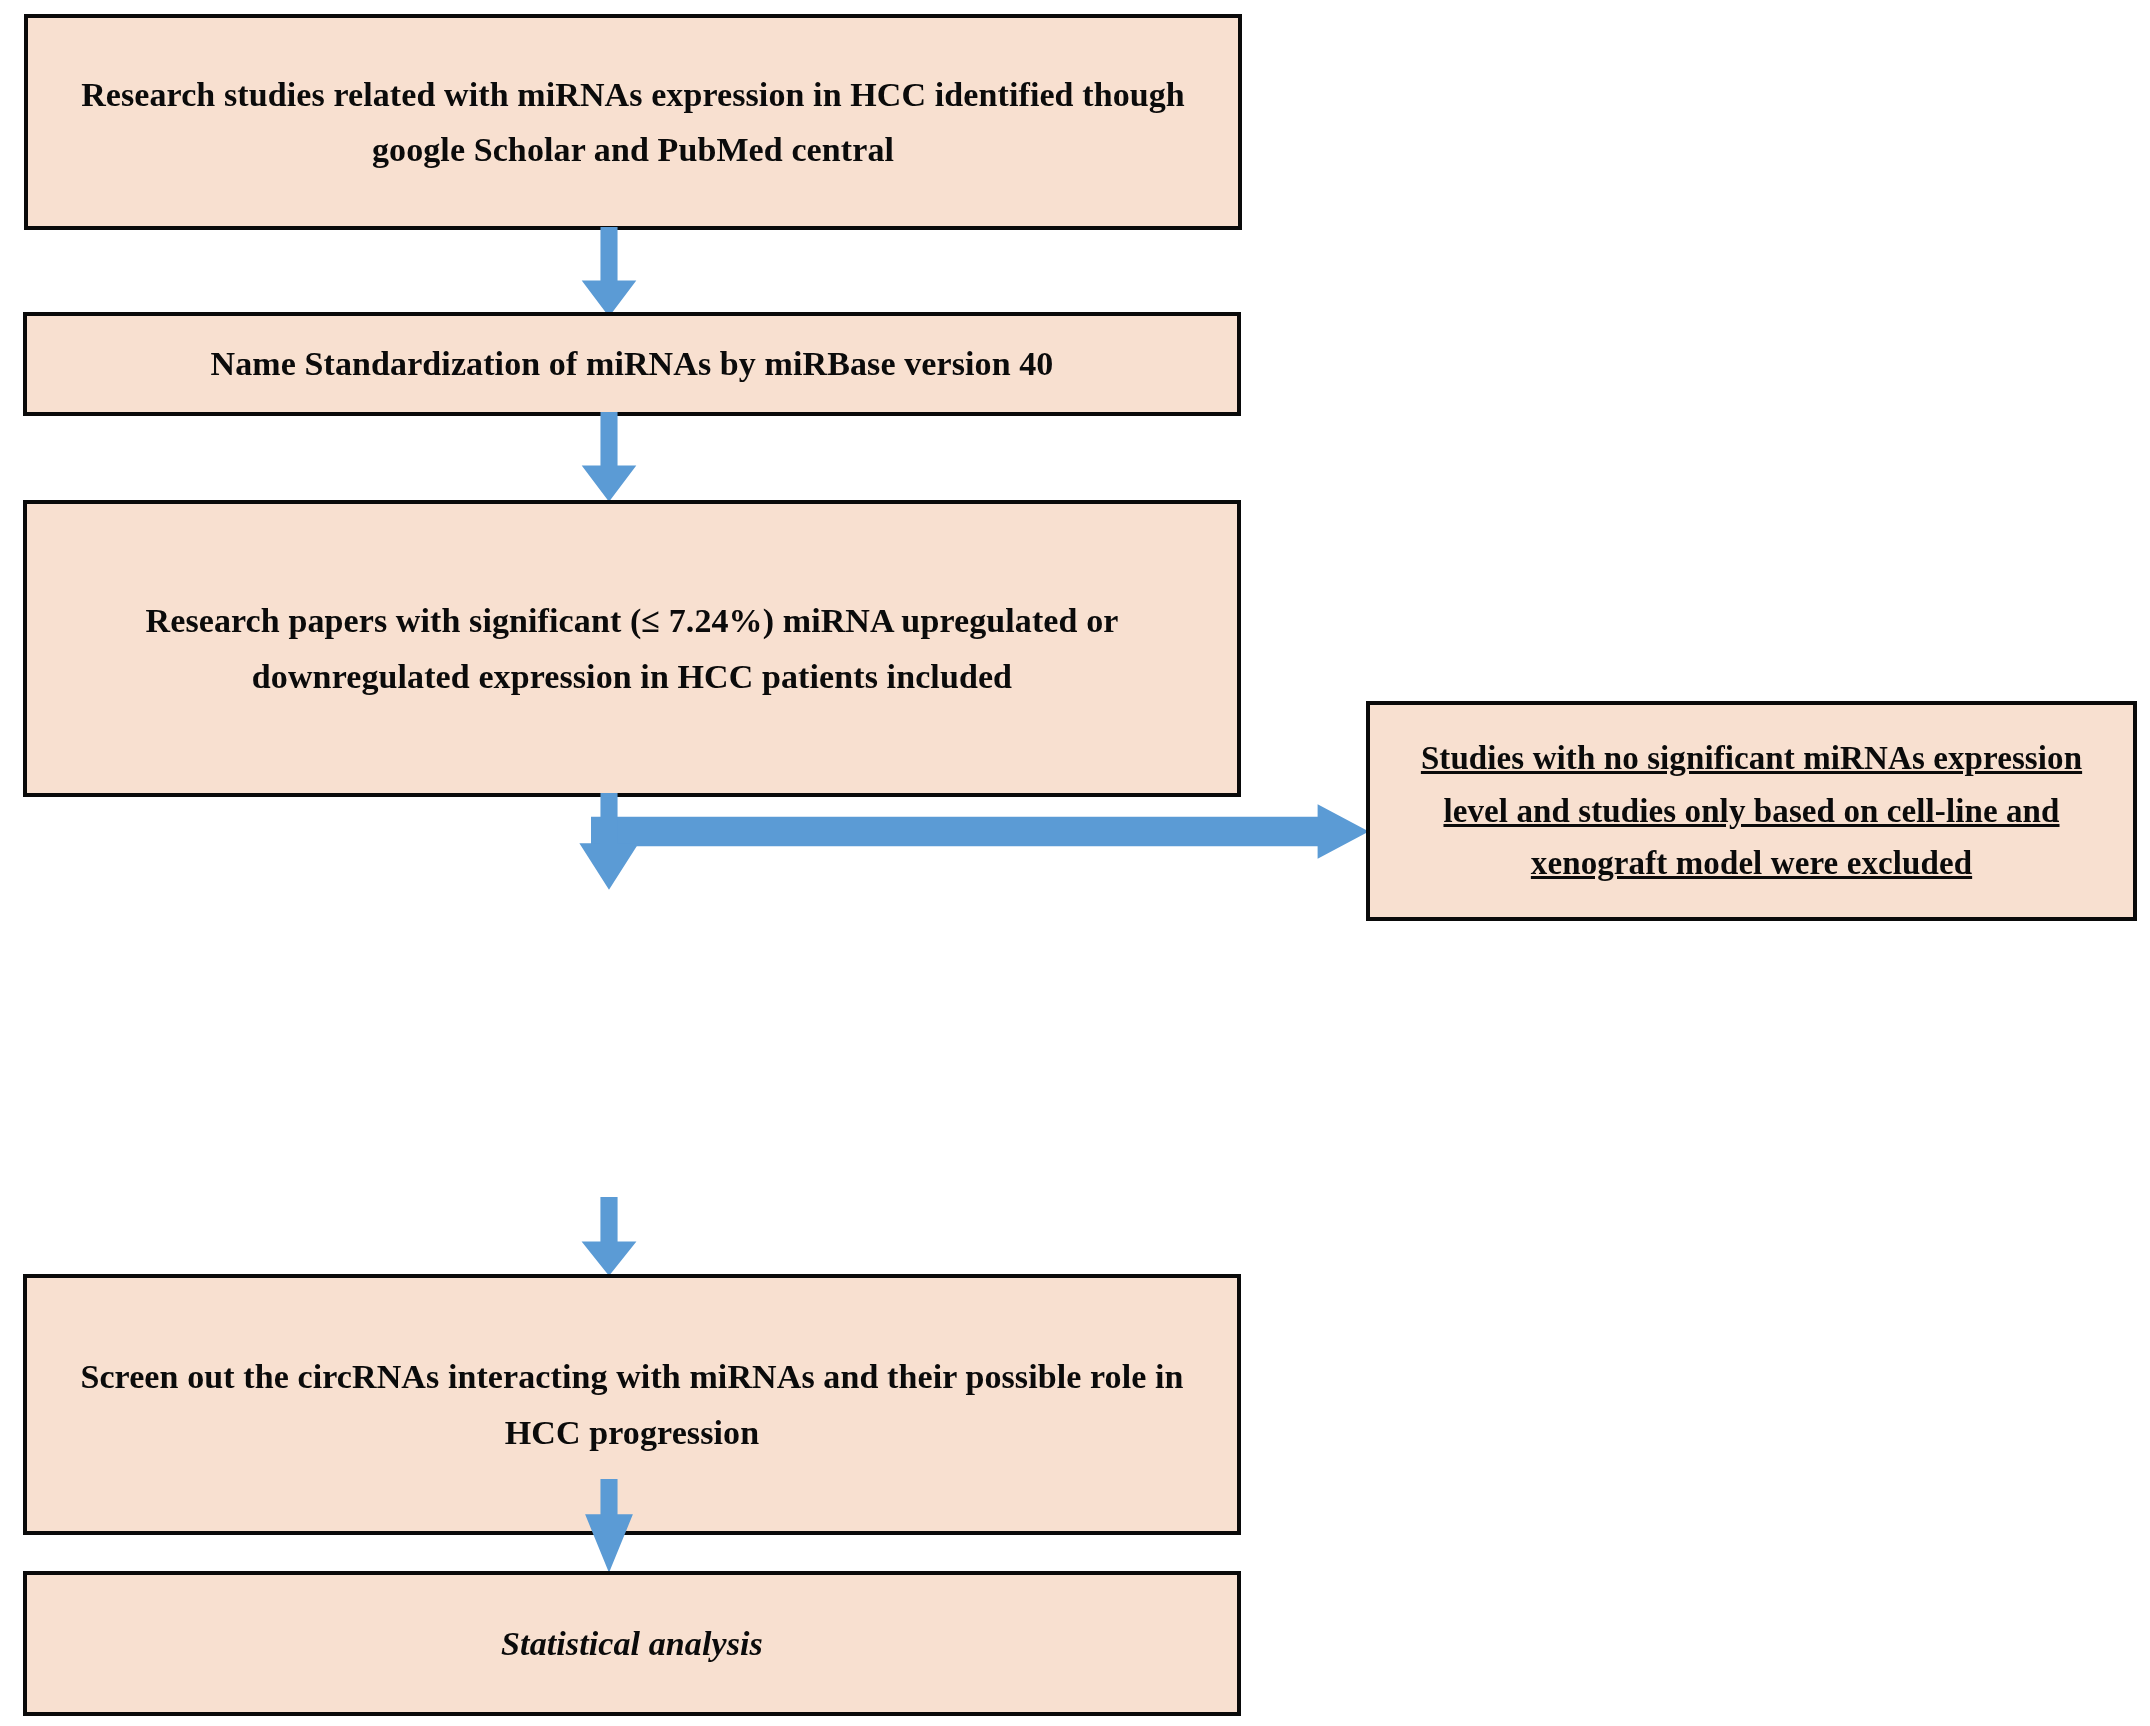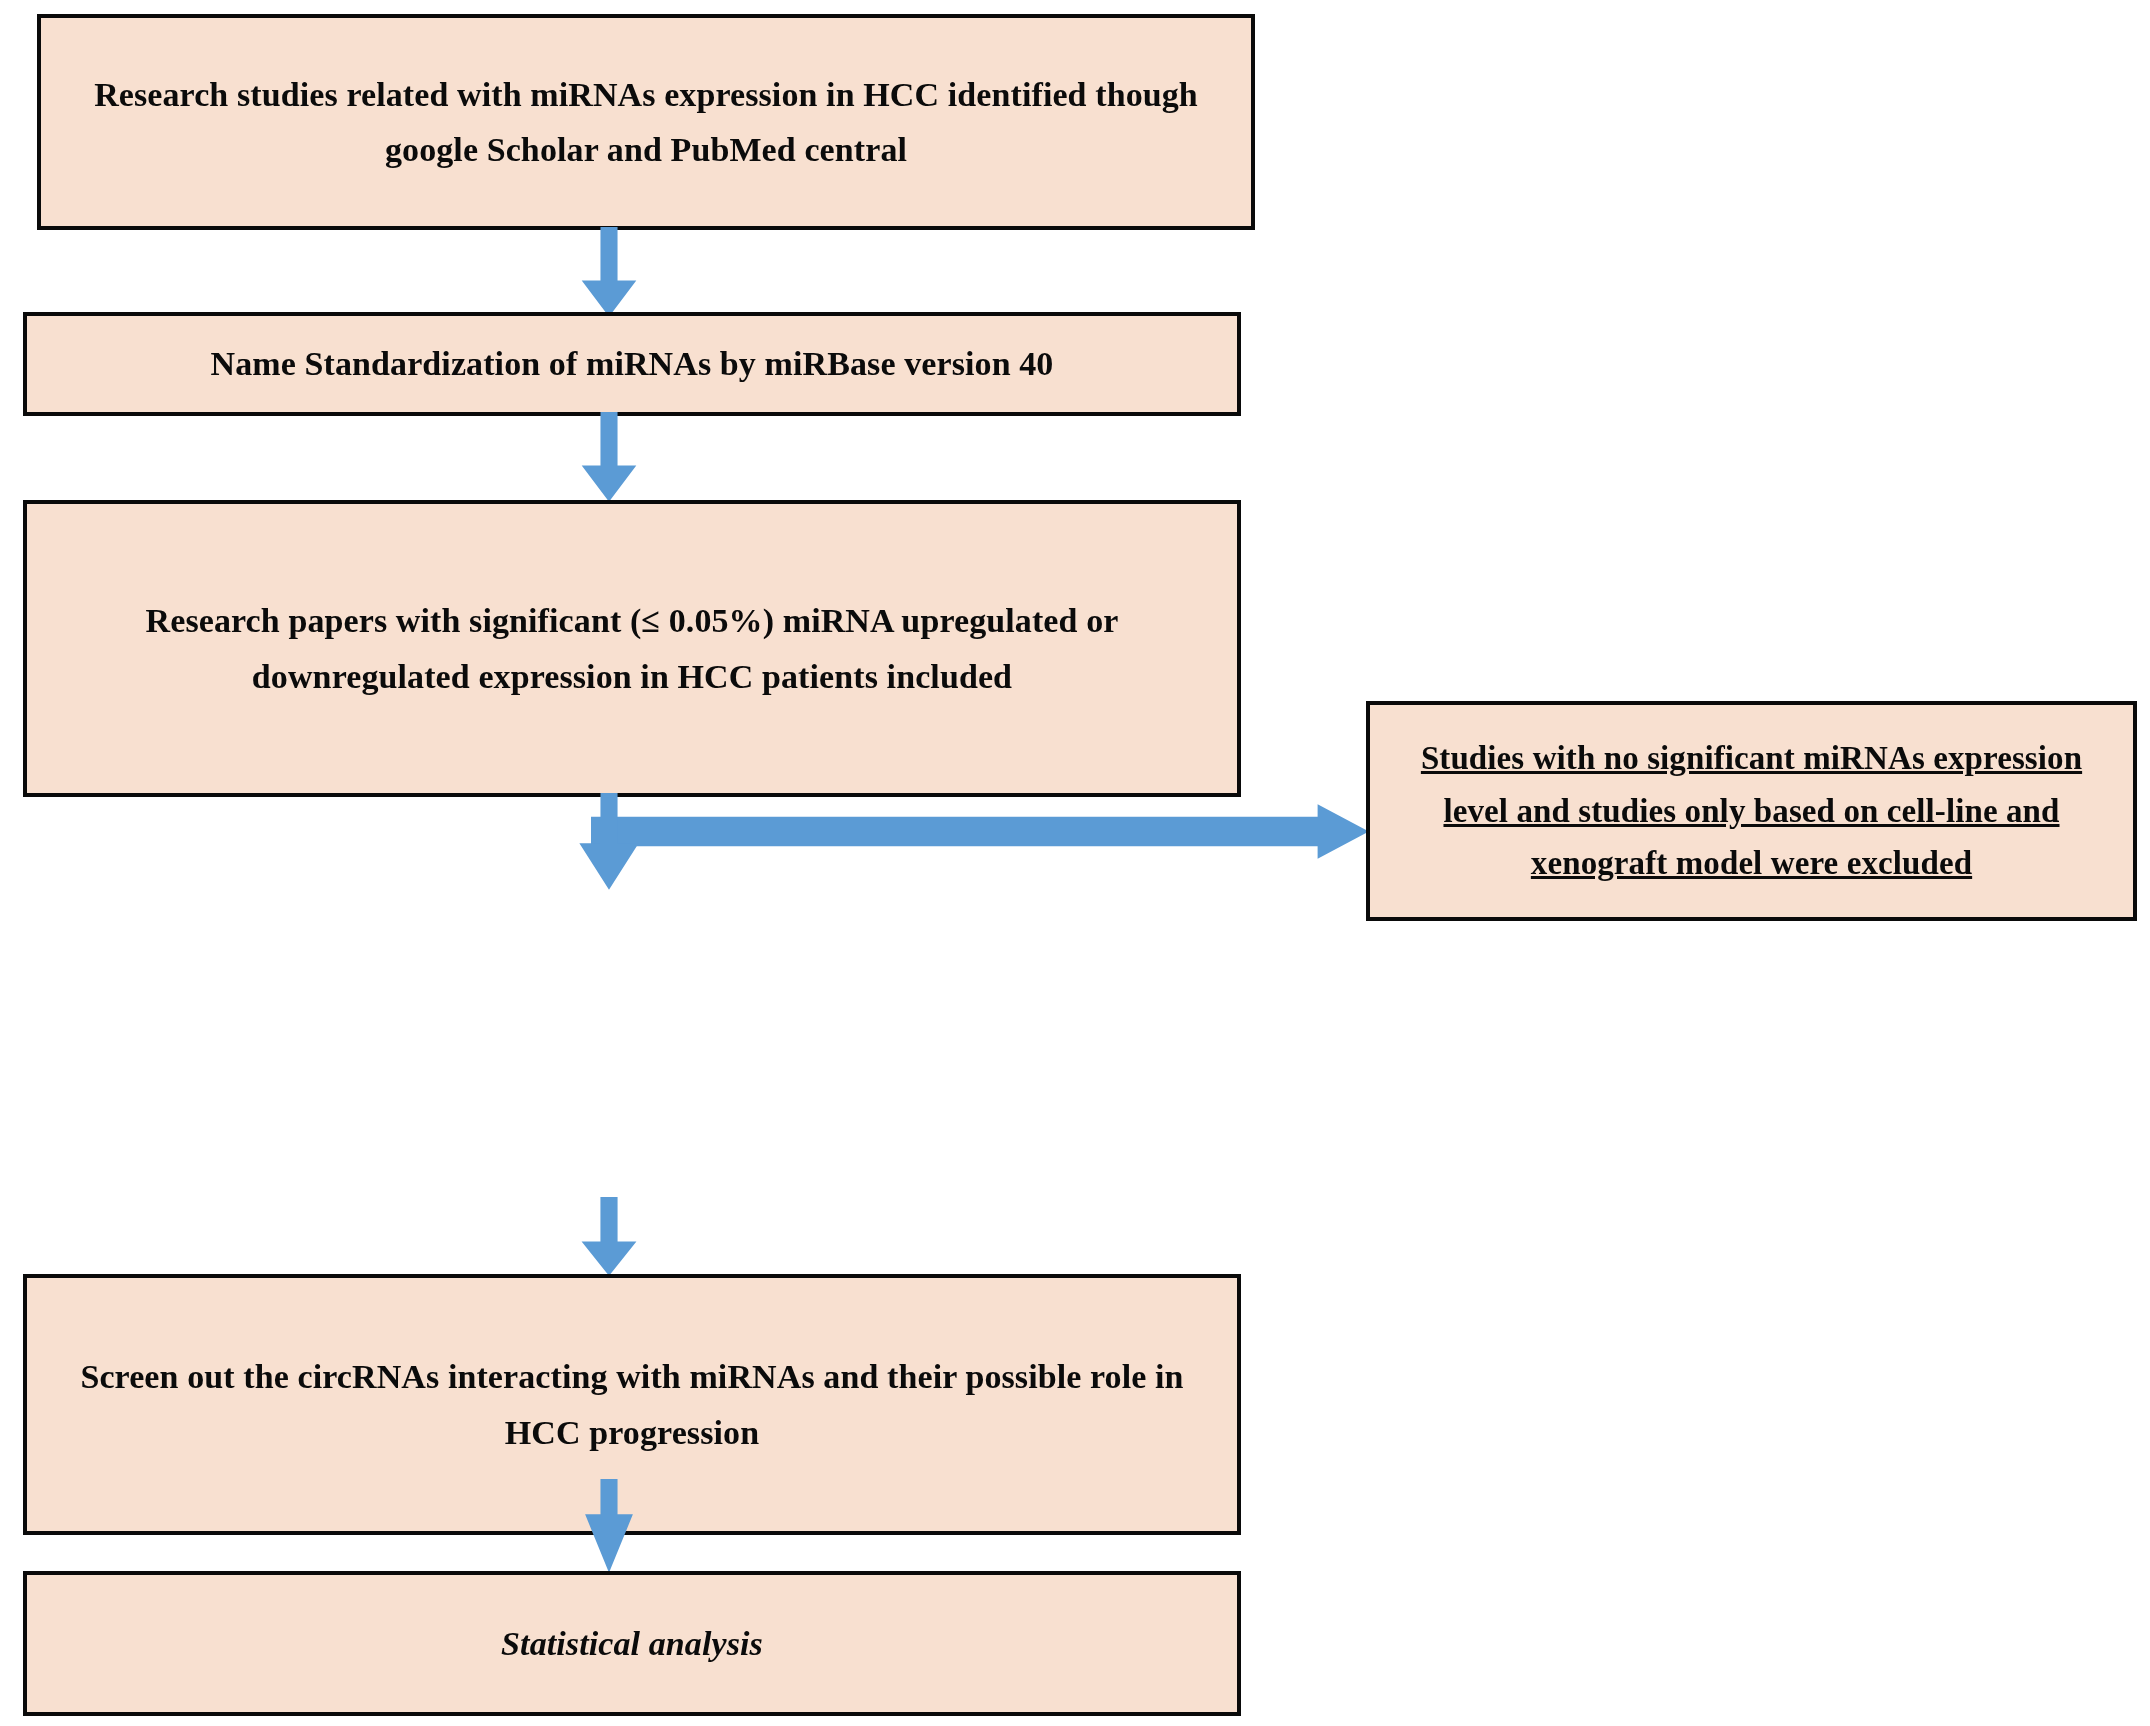--- a/index.html
+++ b/index.html
@@ -30,21 +30,21 @@
     width:100%;
     padding:0 26px;
     font-weight:bold;
     color:#0b0b0b;
     font-size:34px;
     line-height:1.62;
     letter-spacing:0.1px;
     white-space:pre-line;
   }
   
-  #node-1{left:37px;  top:14.2px;   width:1218px; height:216px;}
+  #node-1{left:24px;  top:14.2px;   width:1218px; height:216px;}
   #node-2{left:23px;  top:312px;  width:1218px; height:104px;}
   #node-3{left:23px;  top:500px;  width:1218px; height:297px;}
   #node-4{left:23px;  top:888px; width:1218px; height:313px;}
   #node-5{left:23px;  top:1274px; width:1218px; height:261px;}
   #node-6{left:23px;  top:1571px; width:1218px; height:145px;font-style:italic;}
   #node-excluded{left:1366px; top:701px; width:771px; height:220px;}
   #node-excluded .txt{font-size:33px; line-height:1.60; padding:0 23px;text-decoration:underline;}
 
   
   .arrow{
@@ -81,21 +81,21 @@
     <span class="txt">Name Standardization of miRNAs by miRBase version 40</span>
   </div>
 
   <div class="arrow" id="arrow-2-3">
     <svg viewBox="0 0 140 160" width="80" height="91" aria-hidden="true">
       <polygon fill="#5B9BD5" points="55,0 85,0 85,94 118,94 70,158 22,94 55,94"></polygon>
     </svg>
   </div>
 
   <div class="node" id="node-3">
-    <span class="txt">Research papers with significant (≤ 0.05%) miRNA upregulated or downregulated expression in HCC patients included</span>
+    <span class="txt">Research papers with significant (≤ 7.24%) miRNA upregulated or downregulated expression in HCC patients included</span>
   </div>
 
   <div class="arrow" id="arrow-branch">
     <svg viewBox="0 0 1368 96" width="779" height="55" aria-hidden="true">
       <polygon fill="#5B9BD5" points="0,22 1276,22 1276,0 1366,48 1276,96 1276,74 0,74"></polygon>
     </svg>
   </div>
 
   <div class="arrow" id="arrow-3-4">
     <svg viewBox="0 0 140 172" width="80" height="98" aria-hidden="true">

